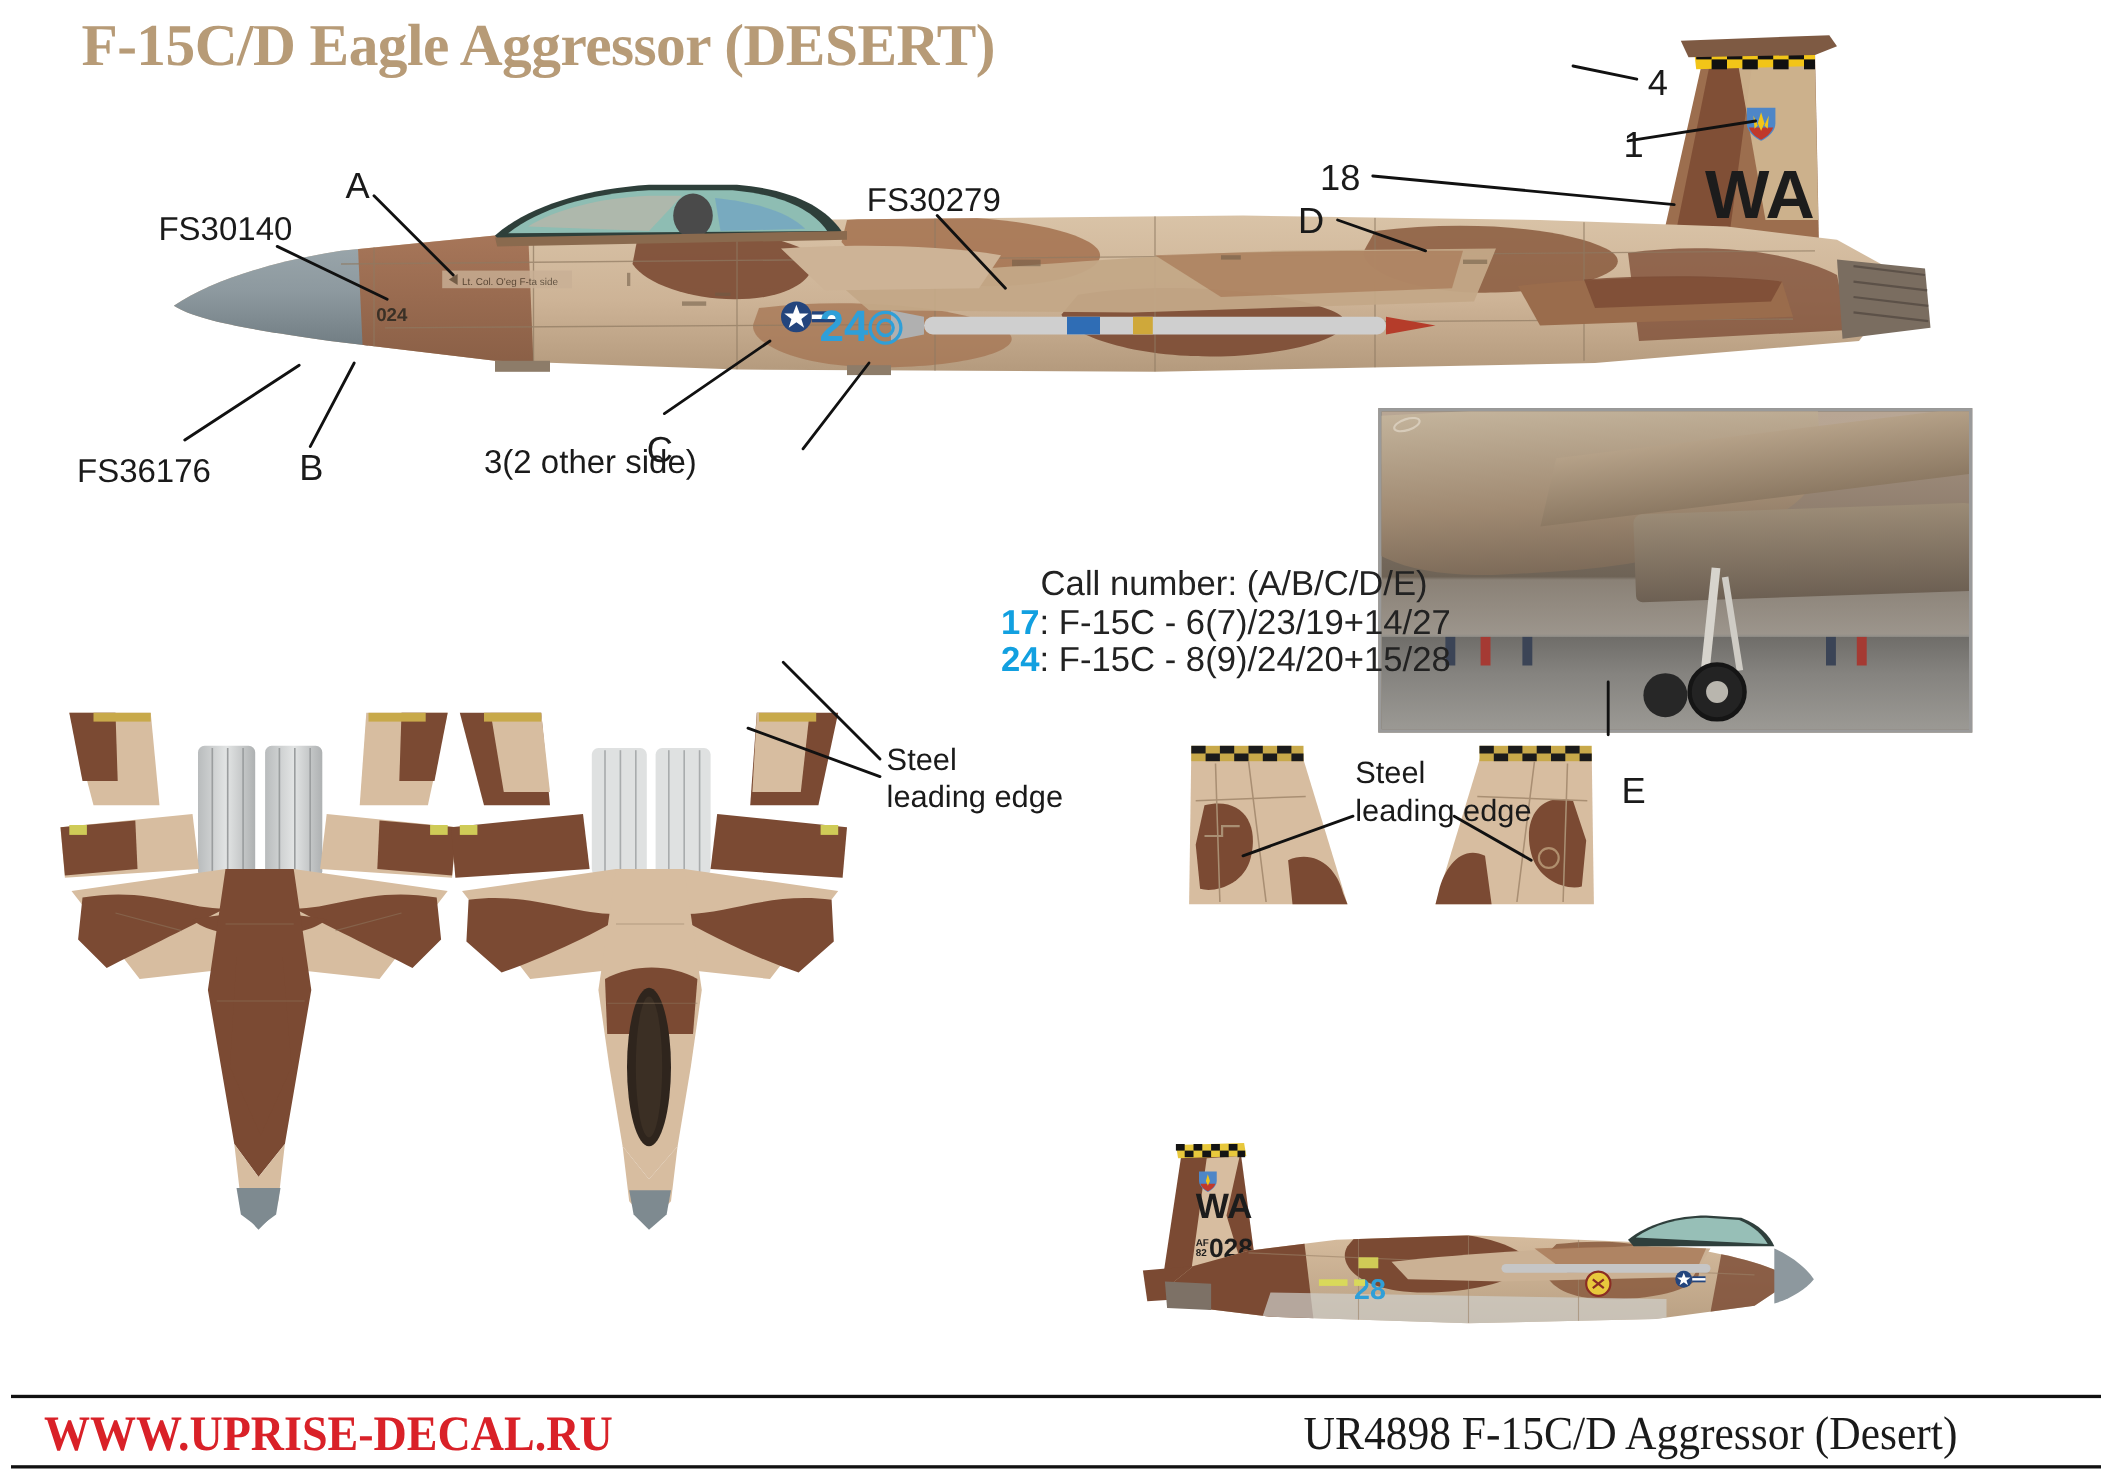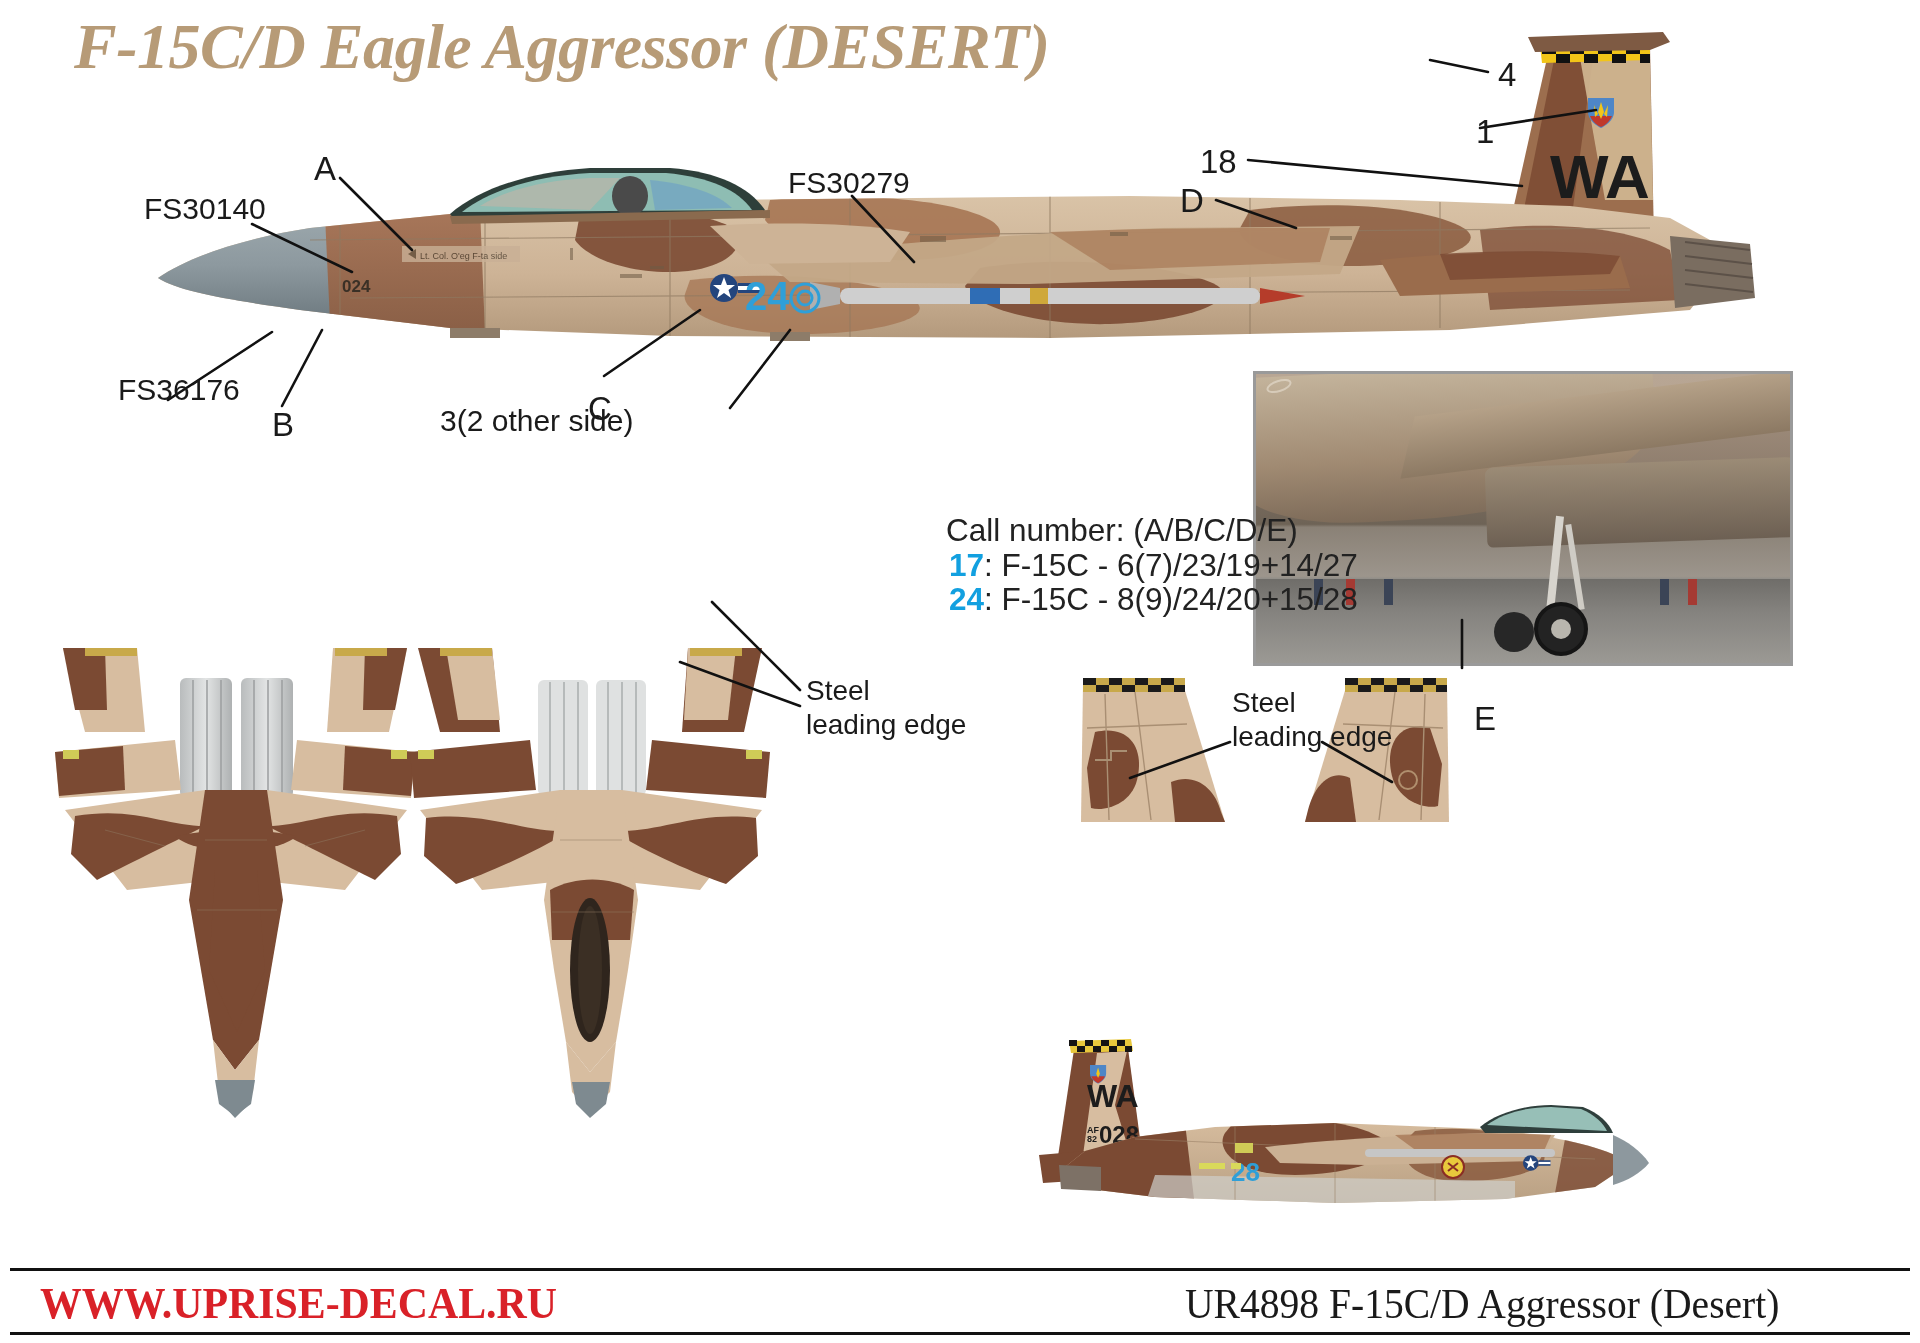--- a/index.html
+++ b/index.html
@@ -11,22 +11,22 @@
     color: #1a1a1a;
     overflow: hidden;
   }
   .sheet { position: absolute; inset: 0; background: #fff; }
   .abs { position: absolute; }
 
   
   #title {
     left: 74px; top: 10px;
     font-family: "Liberation Serif", serif;
-    font-weight: bold; font-style: italic;
-    font-size: 64px;
+    font-weight: bold; 
+    font-size: 54px;
     letter-spacing: -0.5px;
     color: #b79b77;
     white-space: nowrap;
   }
 
   
   #footer-rule { left: 10px; top: 1268px; width: 1900px; height: 3px; background: #111; }
   #footer-rule2 { left: 10px; top: 1332px; width: 1900px; height: 3px; background: #111; }
   #site {
     left: 40px; top: 1277px;
@@ -65,21 +65,21 @@
   
   #callblock {
     left: 910px; top: 513px;
     font-size: 31.5px;
     line-height: 34.5px;
     color: #222;
     white-space: nowrap;
   }
   #callblock .hdr { font-size: 31.5px; margin-left: 36px; }
   #callblock .row { font-size: 31.5px; }
-  #callblock .num { color: #12a0e0; font-weight: bold; margin-left: 39px; }
+  #callblock .num { color: #12a0e0; font-weight: bold; }
 
   
   .steel { font-size: 28px; line-height: 34px; white-space: nowrap; }
 
   
   #photo {
     left: 1253px; top: 371px; width: 540px; height: 295px;
     border: 3px solid #9a9a9a;
     overflow: hidden;
     background: #8d7f6d;
@@ -602,21 +602,21 @@
 
       <path d="M1230,742 L1130,778"></path>
       <path d="M1322,742 L1392,782"></path>
 
       <path d="M1462,668 L1462,620"></path>
     </g>
   </svg>
 
   <div class="lbl abs" style="left:128px; top:192px;margin-left:16px;">FS30140</div>
 
-  <div class="lbl abs" style="left:70px; top:373px;margin-left:48px;">FS36176</div>
+  <div class="lbl abs" style="left:70px; top:412px;">FS36176</div>
 
   <div class="lbl big abs" style="left:314px; top:150px;">A</div>
 
   <div class="lbl big abs" style="left:272px; top:406px;">B</div>
 
   <div class="lbl big abs" style="left:588px; top:390px;">C</div>
 
   <div class="lbl abs" style="left:788px; top:166px;">FS30279</div>
 
   <div class="lbl abs" style="left:440px; top:404px;">3(2 other side)</div>

